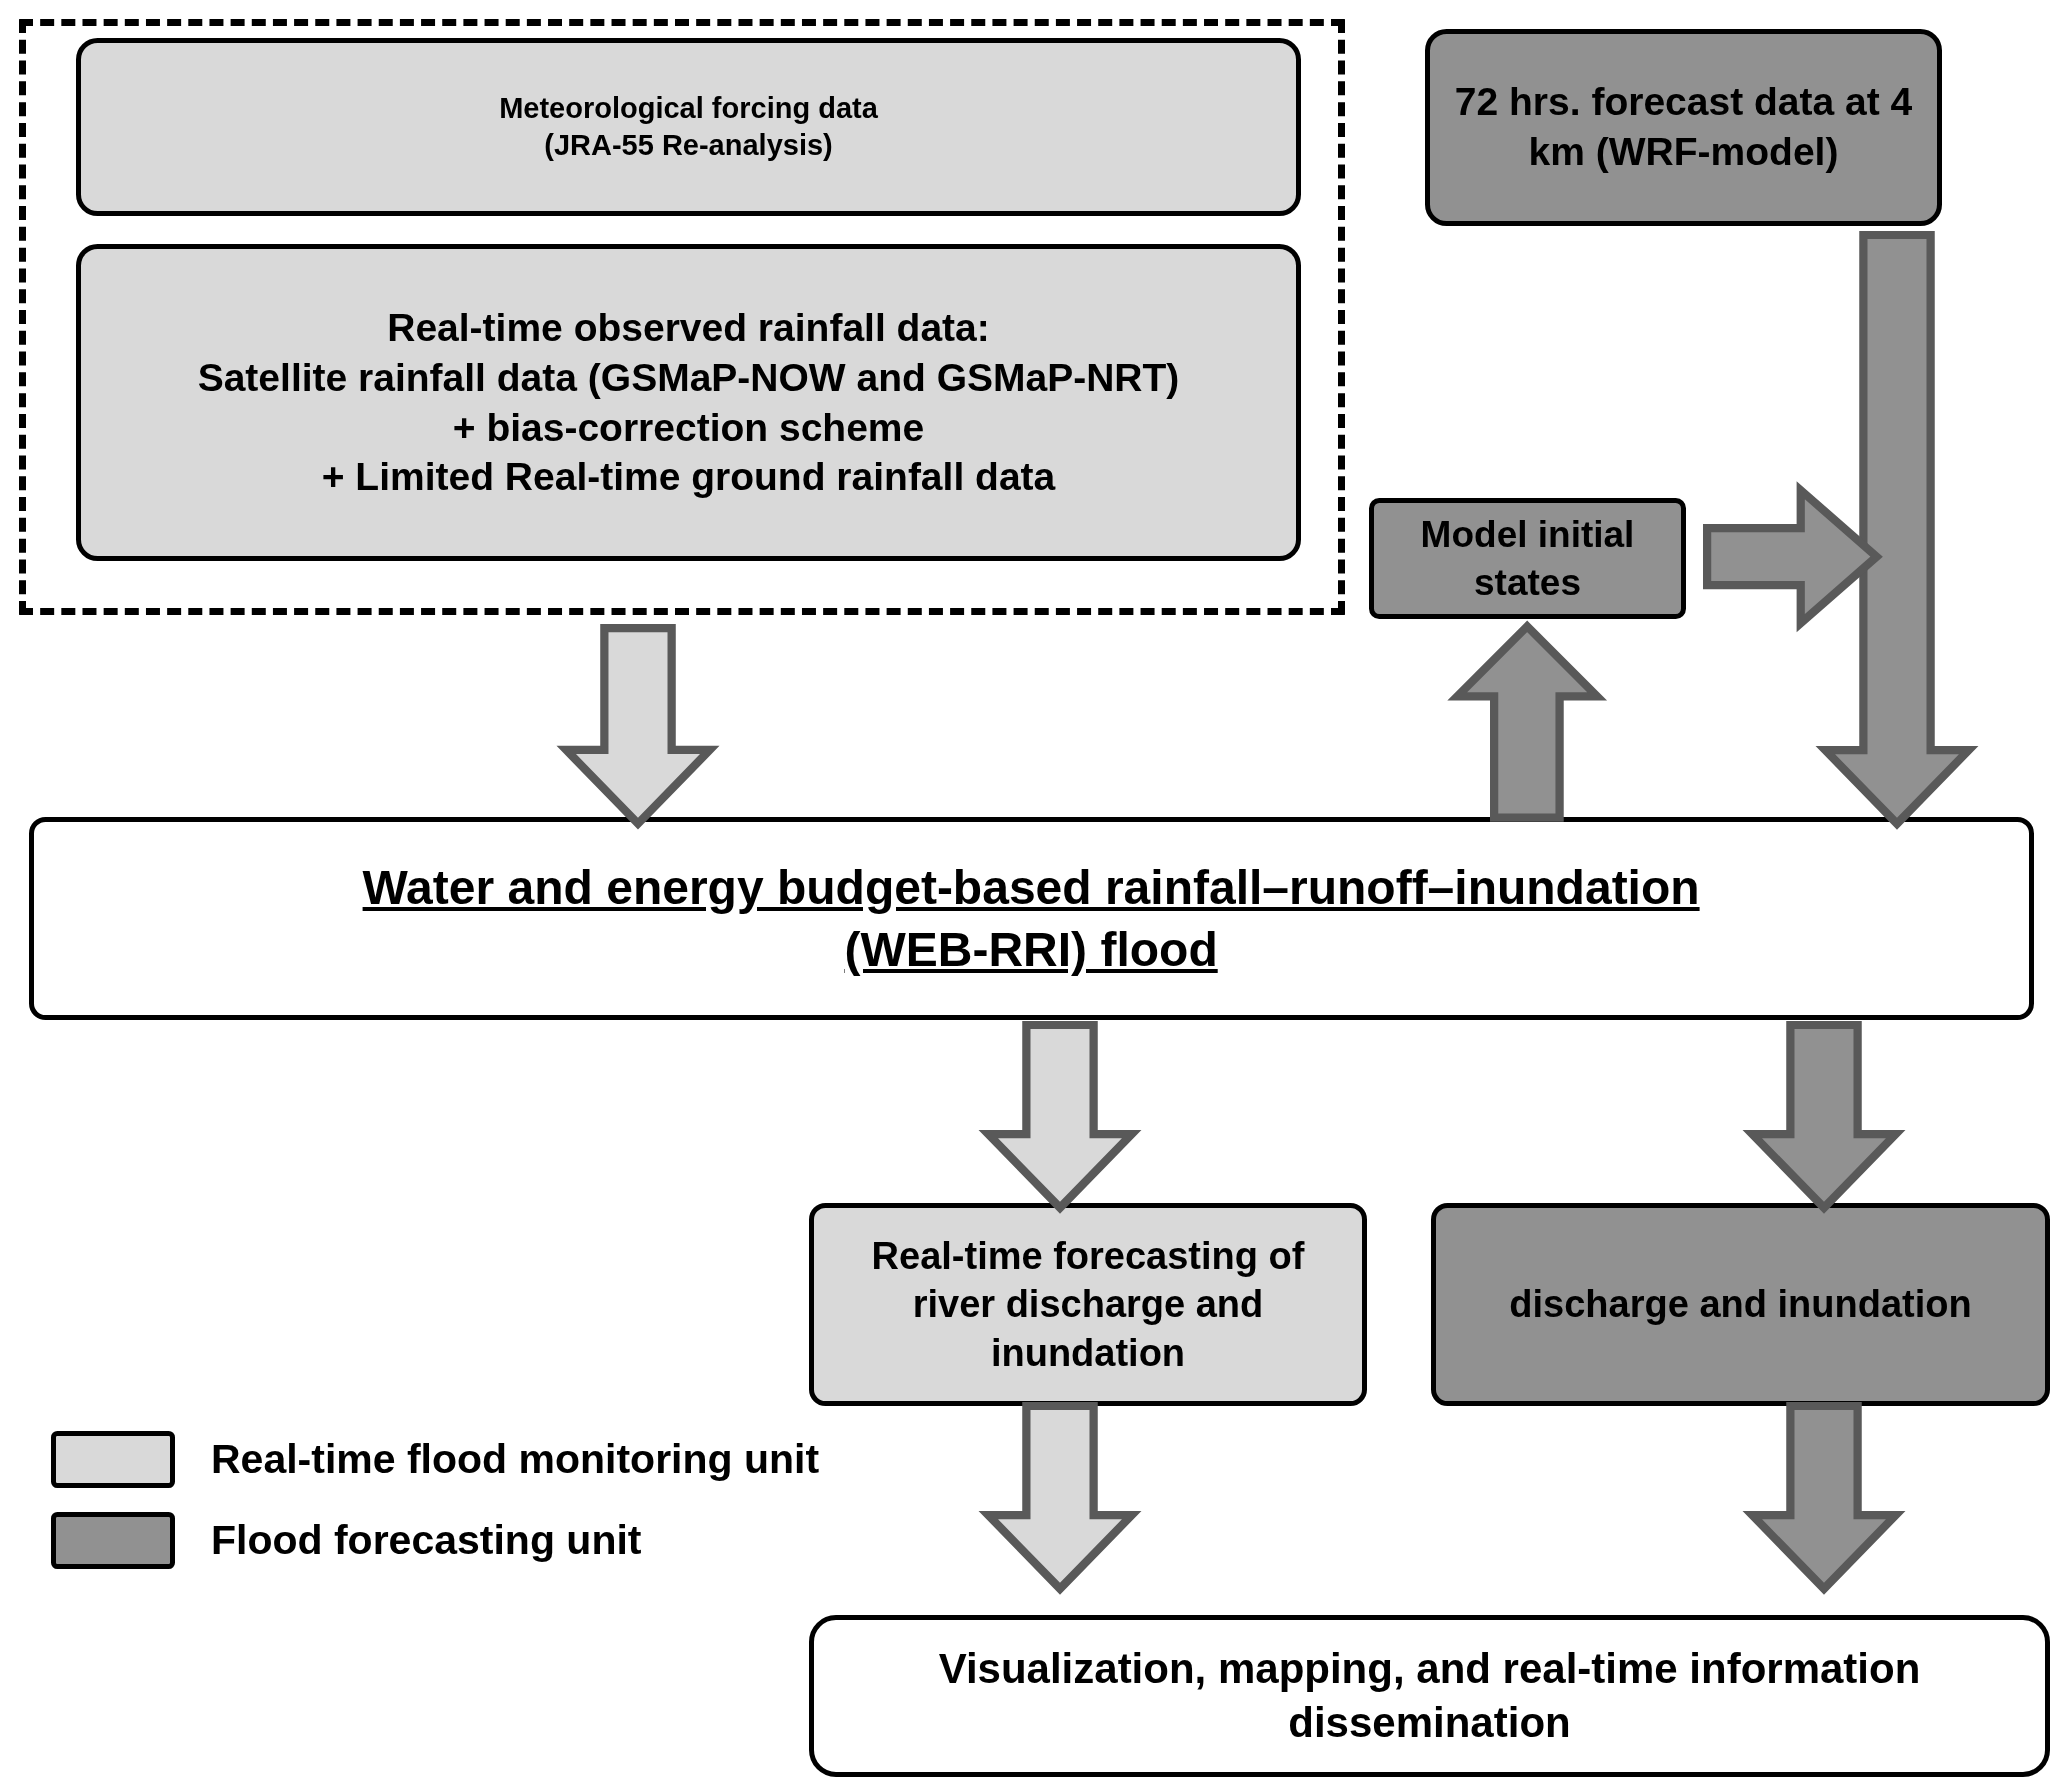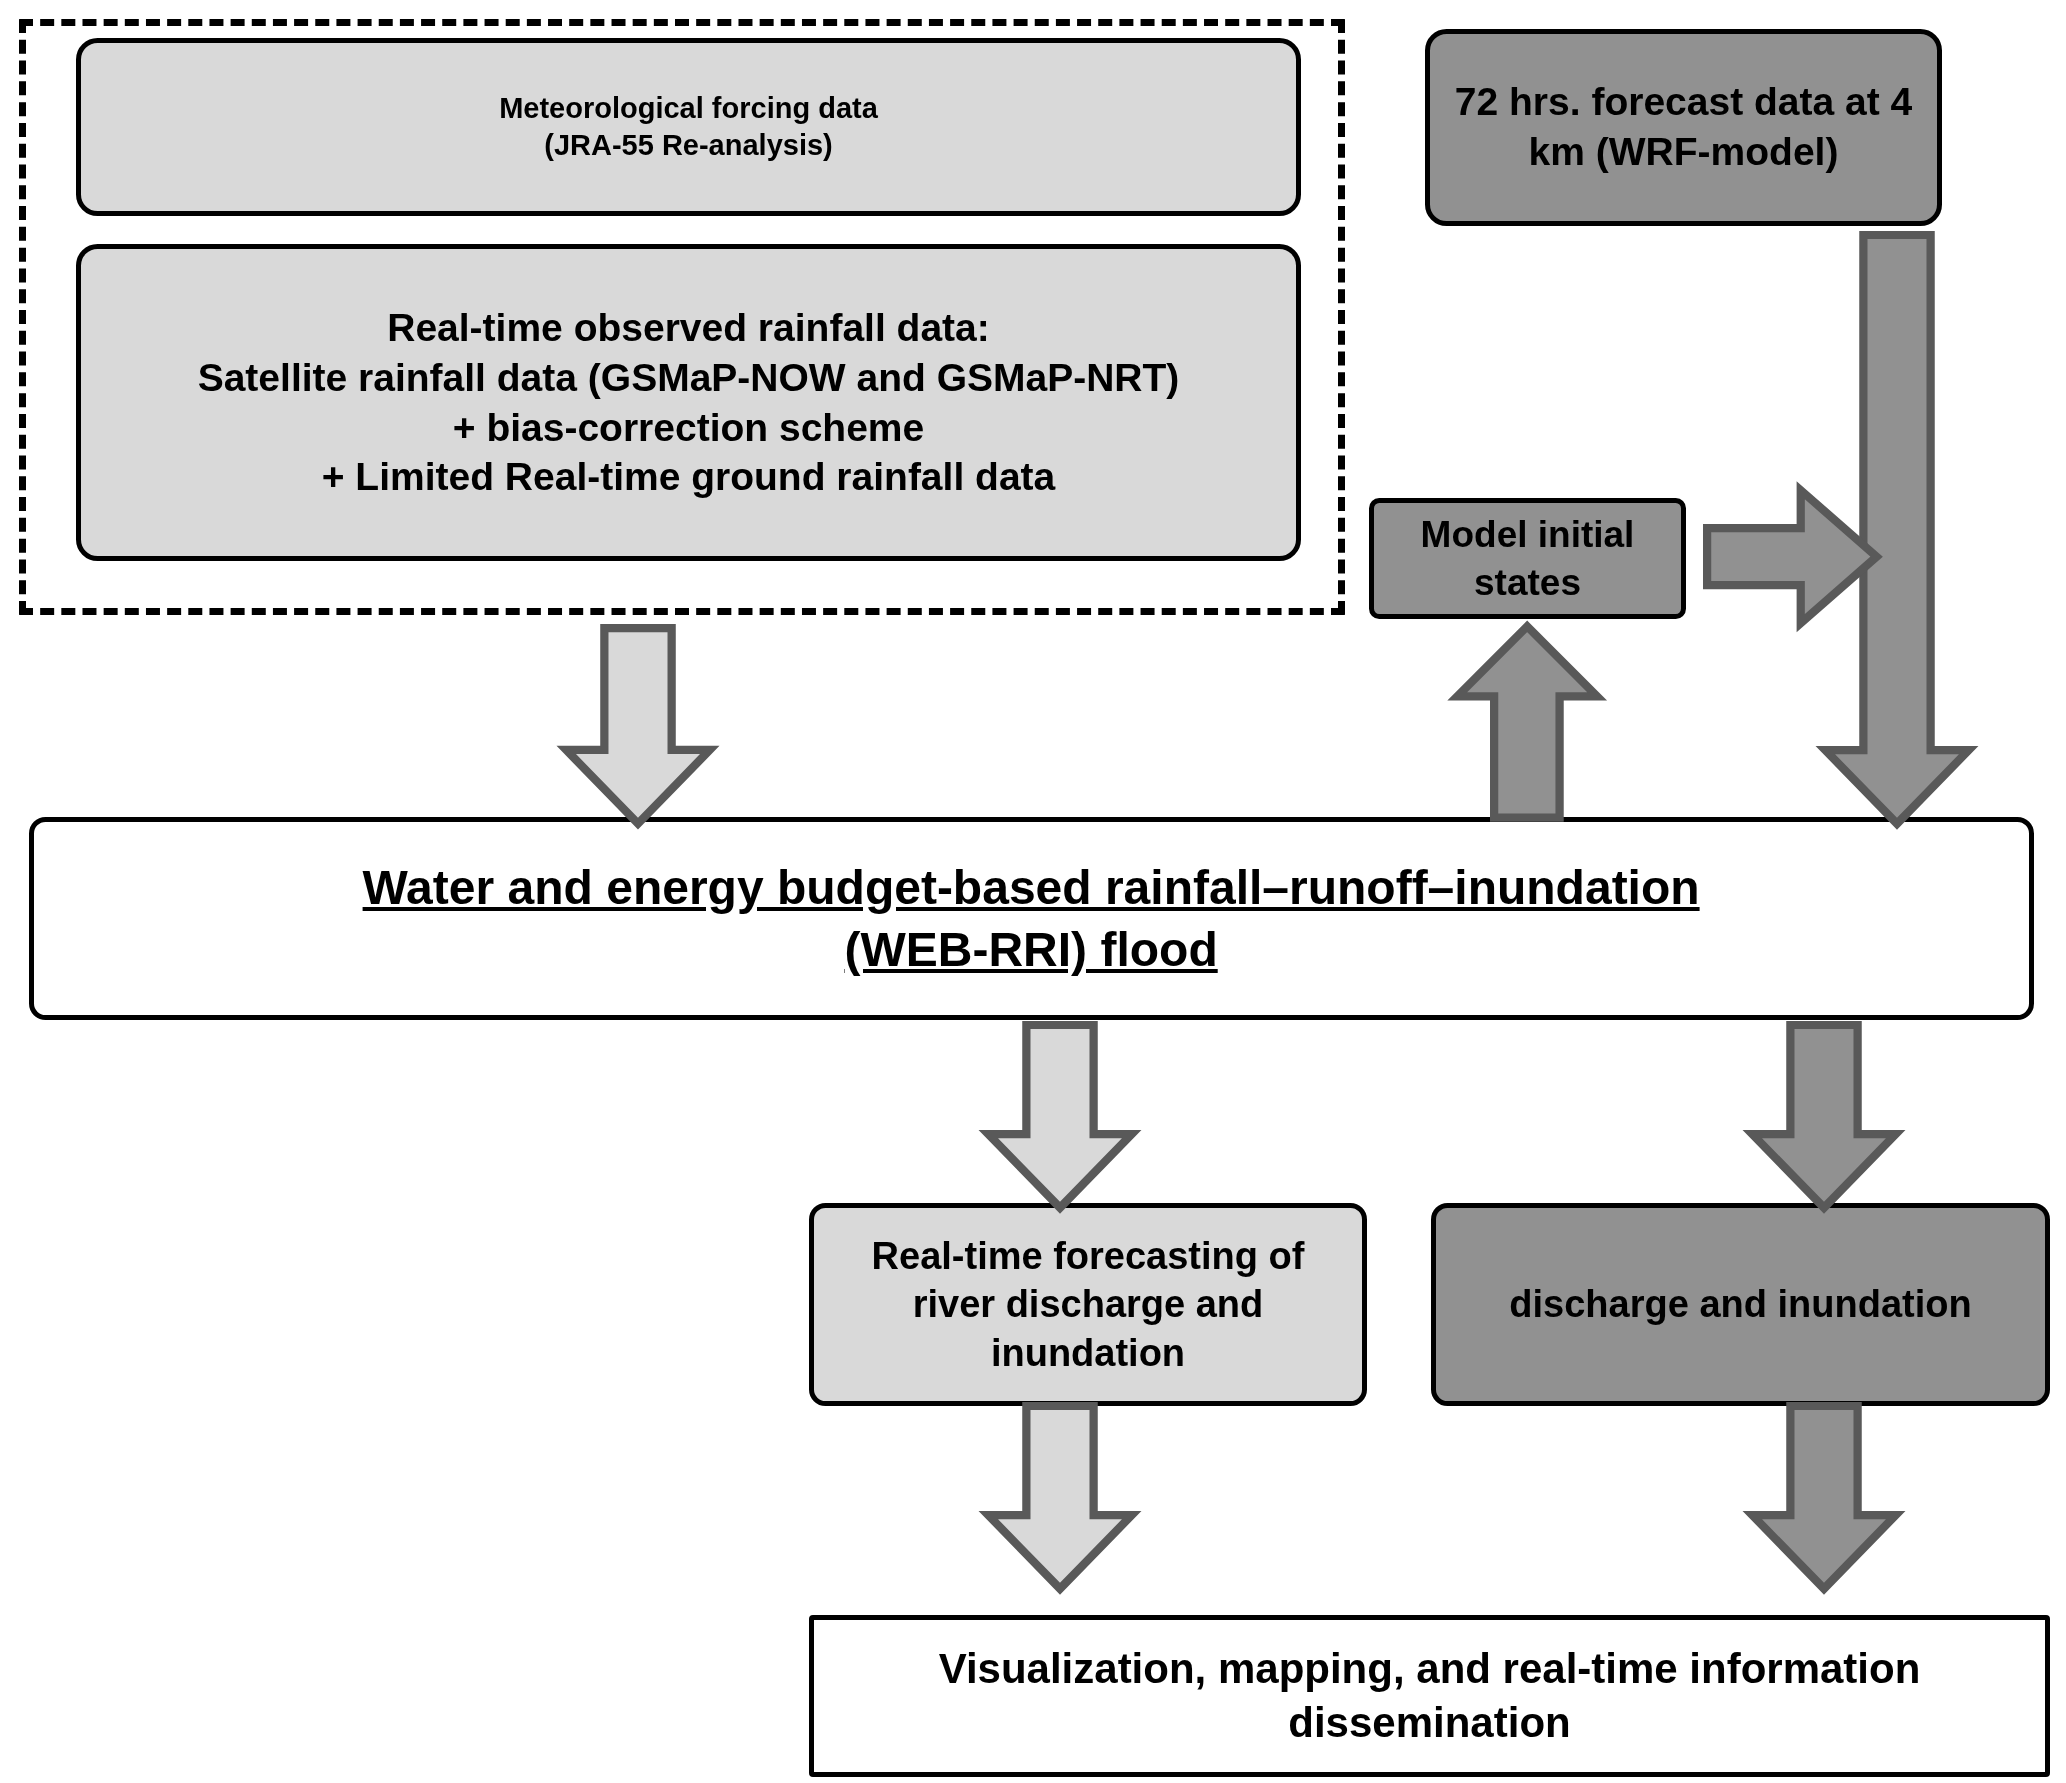--- a/index.html
+++ b/index.html
@@ -132,21 +132,21 @@
       <span class="line">inundation</span>
     </span>
   </div>
 
   <div class="node fill-dark" style="left:1431px; top:1203px; width:619px; height:203px; font-size:38px; border-radius:16.5px;">
     <span class="txt">
       <span class="line">discharge and inundation</span>
     </span>
   </div>
 
-  <div class="node fill-white" style="left:809px; top:1615px; width:1241px; height:162px; font-size:42px; border-radius:4px;">
+  <div class="node fill-white" style="left:809px; top:1615px; width:1241px; height:162px; font-size:42px; border-radius:27px;">
     <span class="txt">
       <span class="line">Visualization, mapping, and real-time information</span>
       <span class="line">dissemination</span>
     </span>
   </div>
 
   <svg class="arrow" style="left:565px; top:628px;" width="146" height="197" viewBox="0 0 230 310">
     <polygon points="62,0 168,0 168,192 228,192 115,308 2,192 62,192" fill="#d9d9d9" stroke="#595959" stroke-width="13" stroke-linejoin="miter"></polygon>
   </svg>
 
@@ -171,15 +171,25 @@
   </svg>
 
   <svg class="arrow" style="left:987px; top:1406px;" width="146" height="184" viewBox="0 0 230 290">
     <polygon points="62,0 168,0 168,172 228,172 115,288 2,172 62,172" fill="#d9d9d9" stroke="#595959" stroke-width="13" stroke-linejoin="miter"></polygon>
   </svg>
 
   <svg class="arrow" style="left:1751px; top:1406px;" width="146" height="184" viewBox="0 0 230 290">
     <polygon points="62,0 168,0 168,172 228,172 115,288 2,172 62,172" fill="#919191" stroke="#595959" stroke-width="13" stroke-linejoin="miter"></polygon>
   </svg>
 
+  <div id="legend">
+    <div class="legend-row">
+      <div class="legend-swatch fill-light"></div>
+      <div class="legend-label">Real-time flood monitoring unit</div>
+    </div>
+    <div class="legend-row">
+      <div class="legend-swatch fill-dark"></div>
+      <div class="legend-label">Flood forecasting unit</div>
+    </div>
+  </div>
 
 </div>
 
 
 </body></html>

